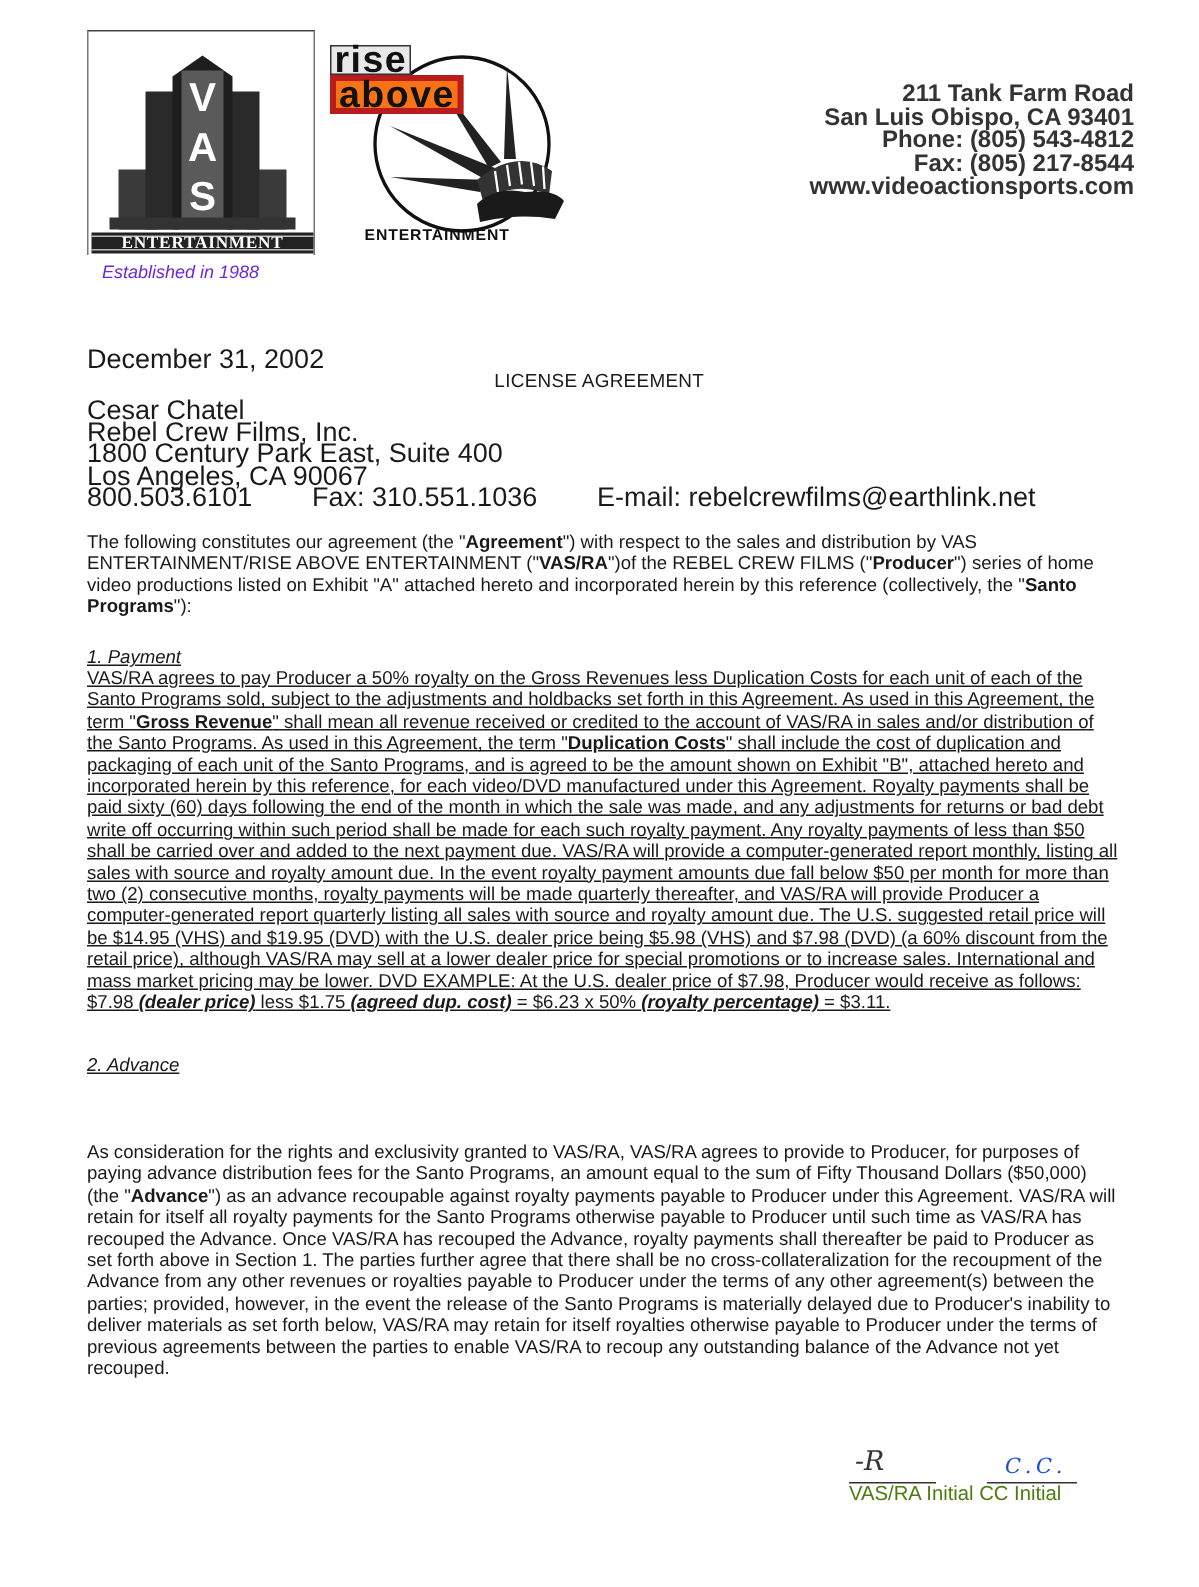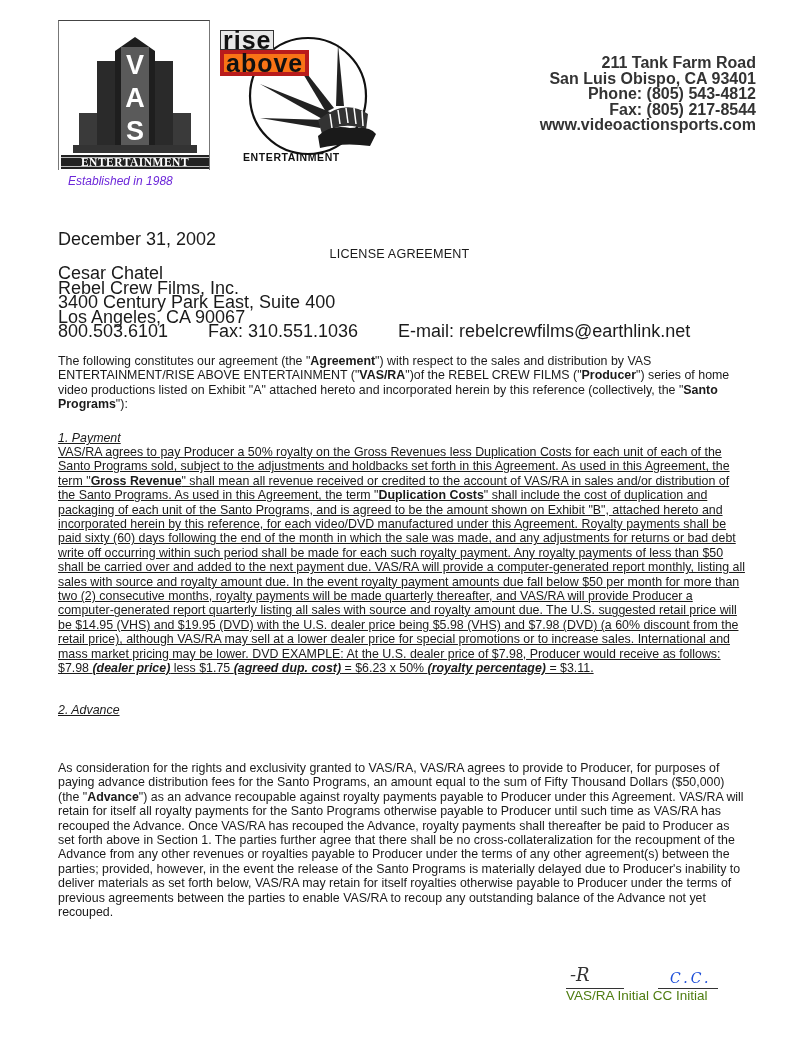--- a/index.html
+++ b/index.html
@@ -109,21 +109,21 @@
   <div>www.videoactionsports.com</div>
 </div>
 
 <div id="doc-title" class="abs">LICENSE AGREEMENT</div>
 
 <div id="date" class="line">December 31, 2002</div>
 
 <div id="recip" class="line">
   <div class="row">Cesar Chatel</div>
   <div class="row">Rebel Crew Films, Inc.</div>
-  <div class="row">3400 Century Park East, Suite 400</div>
+  <div class="row">1800 Century Park East, Suite 400</div>
   <div class="row">Los Angeles, CA 90067</div>
   <div class="row">
     <span>800.503.6101</span>
     <span class="fax">Fax:  310.551.1036</span>
     <span class="email">E-mail:  rebelcrewfilms@earthlink.net</span>
   </div>
 </div>
 
 <div id="intro" class="para"><span>The following constitutes our agreement (the "</span><b>Agreement</b><span>") with respect to the sales and distribution by VAS ENTERTAINMENT/RISE ABOVE ENTERTAINMENT ("</span><b>VAS/RA</b><span>")of the REBEL CREW FILMS ("</span><b>Producer</b><span>") series of home video productions listed on Exhibit "A" attached hereto and incorporated herein by this reference (collectively, the "</span><b>Santo Programs</b><span>"):</span></div>
 

